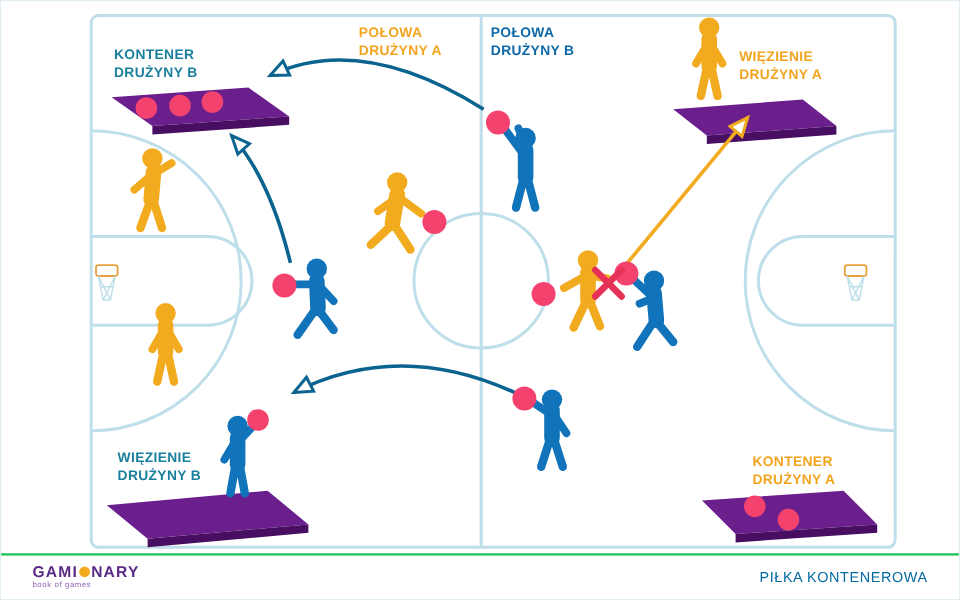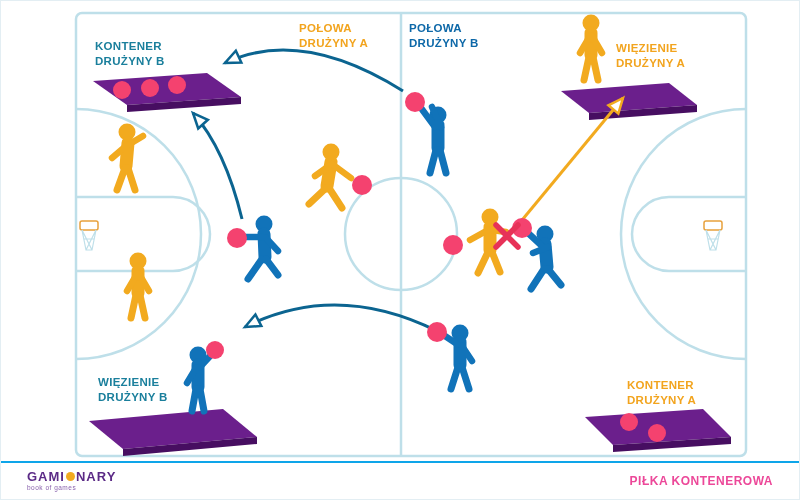--- a/index.html
+++ b/index.html
@@ -14,30 +14,30 @@
     letter-spacing:.3px;
     white-space:pre-line;
     text-transform:uppercase;
   }
   .lbl-teal{color:#1A7F9C;}
   .lbl-yellow{color:#F2A41E;}
   .lbl-blue{color:#0D68A8;}
   .lbl-center{text-align:left;}
   #footer{
     position:absolute;left:0;right:0;bottom:0;height:38px;
-    border-top:2px solid #0ea5e9;
+    border-top:2px solid #22c55e;
     display:flex;align-items:center;justify-content:space-between;
     padding:0 26px;box-sizing:border-box;background:#fff;
   }
   #logo{display:flex;flex-direction:column;line-height:1;}
   #logo-row{display:flex;align-items:center;}
   .logo-text{color:#5B2A86;font-weight:bold;font-size:13px;letter-spacing:1px;}
   #logo-dot{width:9px;height:9px;border-radius:50%;background:#F2AA1F;display:inline-block;margin:0 1px;}
   #logo-tagline{color:#8a63ad;font-size:6.5px;letter-spacing:.5px;margin-top:2px;}
-  #footer-title{color:#ec4899;font-weight:bold;font-size:12px;letter-spacing:.5px;}
+  #footer-title{color:#0369a1;font-weight:normal;font-size:12px;letter-spacing:.5px;}
 </style>
 </head>
 <body>
 
 <div id="stage">
 
   <svg id="court-svg" width="800" height="462" viewBox="0 0 800 462">
 
     <g stroke="#BEDFE9" stroke-width="2.5" fill="none">
       <rect x="75" y="12" width="670" height="443" rx="6"></rect>

